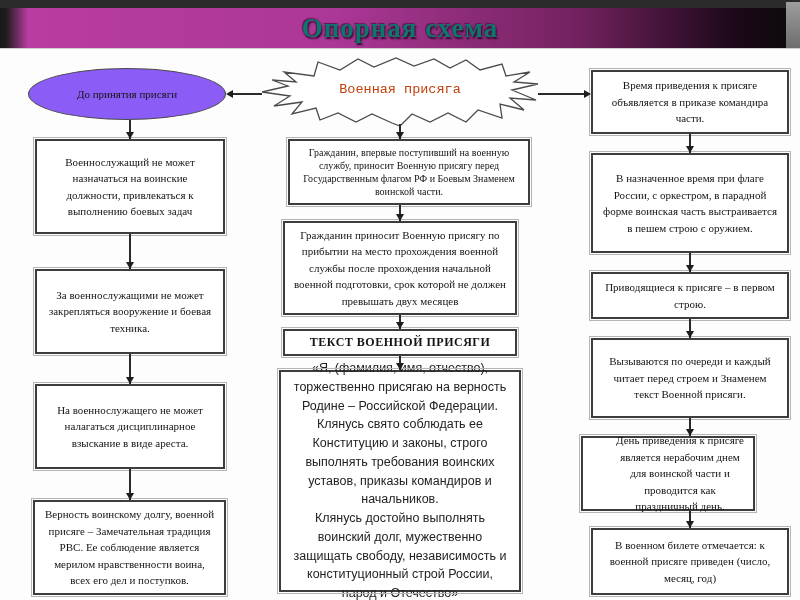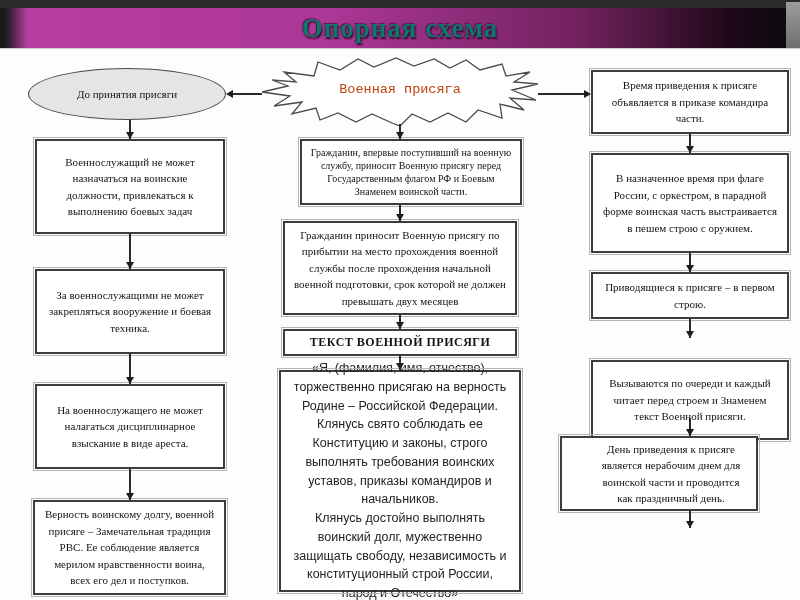--- a/index.html
+++ b/index.html
@@ -14,21 +14,21 @@
     background:linear-gradient(to bottom,#9d9d9d,#6e6e6e);}
   .slide-title{position:absolute;left:0;top:8px;width:800px;height:40px;line-height:40px;
     text-align:center;color:#0f766e;font-size:27px;font-weight:bold;letter-spacing:1px;
     text-shadow:1px 2px 2px #30082a, -1px -1px 1px #5e1550;}
   
   .box{position:absolute;background:#fff;border:2px solid #3d3d3d;outline:1px solid #b5b5b5;
     outline-offset:1px;box-sizing:border-box;display:flex;align-items:center;justify-content:center;
     text-align:center;color:#141414;padding:3px 8px;}
   .serif-s{font-size:11px;line-height:1.5;}
   .serif-xs{font-size:10px;line-height:1.3;}
-  .ellipse{position:absolute;border:1.5px solid #4a4a4a;border-radius:50%;background:#e5e5e5;
+  .ellipse{position:absolute;border:1.5px solid #4a4a4a;border-radius:50%;background:#8b5cf6;
     display:flex;align-items:center;justify-content:center;font-size:11px;color:#141414;box-sizing:border-box;text-align:right;}
   .oath{font-family:"Liberation Sans",sans-serif;font-size:12.5px;line-height:1.5;
     white-space:pre-line;color:#222;}
   .hdr{font-weight:bold;font-size:12px;letter-spacing:.5px;}
   
   .vline{position:absolute;width:1.5px;background:#2a2a2a;}
   .hline{position:absolute;height:1.5px;background:#2a2a2a;}
   .arr{position:absolute;width:0;height:0;}
   .arr-down{border-left:4px solid transparent;border-right:4px solid transparent;border-top:7px solid #1d1d1d;}
   .arr-left{border-top:4px solid transparent;border-bottom:4px solid transparent;border-right:7px solid #1d1d1d;}
@@ -37,29 +37,29 @@
   .star-wrap{position:absolute;left:262px;top:56px;width:276px;height:72px;}
   .star-wrap svg{position:absolute;left:0;top:0;}
   .star-label{position:absolute;left:0;top:0;width:276px;height:66px;display:flex;align-items:center;
     justify-content:center;font-family:"Liberation Mono",monospace;font-size:13.5px;color:#c2410c;}
   
   .el-left {left:28px; top:68px; width:198px;height:52px;}
   .lbox1{left:35px; top:139px;width:190px;height:95px;}
   .lbox2{left:35px; top:269px;width:190px;height:85px;}
   .lbox3{left:35px; top:384px;width:190px;height:85px;}
   .lbox4{left:33px; top:500px;width:193px;height:95px;}
-  .cbox1{left:300px;top:139px;width:222px;height:66px;}
+  .cbox1{left:288px;top:139px;width:242px;height:66px;}
   .cbox2{left:283px;top:221px;width:234px;height:94px;}
   .cbox3{left:283px;top:329px;width:234px;height:27px;}
   .cbox4{left:279px;top:370px;width:242px;height:222px;}
   .rbox1{left:591px;top:70px; width:198px;height:64px;}
   .rbox2{left:591px;top:153px;width:198px;height:100px;}
   .rbox3{left:591px;top:272px;width:198px;height:47px;}
-  .rbox4{left:591px;top:338px;width:198px;height:80px;margin-top:22px;}
-  .rbox5{left:560px;top:436px;width:198px;height:75px;padding-left:32px;}
+  .rbox4{left:591px;top:338px;width:198px;height:80px;}
+  .rbox5{left:581px;top:436px;width:174px;height:75px;padding-left:32px;}
   .rbox6{left:591px;top:528px;width:198px;height:67px;}
 </style>
 </head>
 <body>
 
 <div id="slide">
 
   <div class="title-band"></div>
   <div class="top-strip"></div>
   <div class="corner-block"></div>
@@ -82,20 +82,21 @@
   <div class="box serif-s cbox2">Гражданин приносит Военную присягу по прибытии на место прохождения военной службы после прохождения начальной военной подготовки, срок которой не должен превышать двух месяцев</div>
   <div class="box hdr cbox3">ТЕКСТ ВОЕННОЙ ПРИСЯГИ</div>
   <div class="box oath cbox4">«Я, (фамилия, имя, отчество), торжественно присягаю на верность Родине – Российской Федерации. Клянусь свято соблюдать ее Конституцию и законы, строго выполнять требования воинских уставов, приказы командиров и начальников.
 Клянусь достойно выполнять воинский долг, мужественно защищать свободу, независимость и конституционный строй России, народ и Отечество»</div>
 
   <div class="box serif-s rbox1">Время приведения к присяге объявляется в приказе командира части.</div>
   <div class="box serif-s rbox2">В назначенное время при флаге России, с оркестром, в парадной форме воинская часть выстраивается в пешем строю с оружием.</div>
   <div class="box serif-s rbox3">Приводящиеся к присяге – в первом строю.</div>
   <div class="box serif-s rbox4">Вызываются по очереди и каждый читает перед строем и Знаменем текст Военной присяги.</div>
   <div class="box serif-s rbox5">День приведения к присяге является нерабочим днем для воинской части и проводится как праздничный день.</div>
+  <div class="box serif-s rbox6">В военном билете отмечается: к военной присяге приведен (число, месяц, год)</div>
 
   <div class="hline" style="left:233px;top:93px;width:29px;"></div>
   <div class="arr arr-left" style="left:226px;top:90px;"></div>
   <div class="hline" style="left:538px;top:93px;width:47px;"></div>
   <div class="arr arr-right" style="left:584px;top:90px;"></div>
 
   <div class="vline" style="left:129px;top:120px;height:19px;"></div>
   <div class="arr arr-down" style="left:126px;top:132px;"></div>
   <div class="vline" style="left:129px;top:234px;height:35px;"></div>
   <div class="arr arr-down" style="left:126px;top:262px;"></div>

